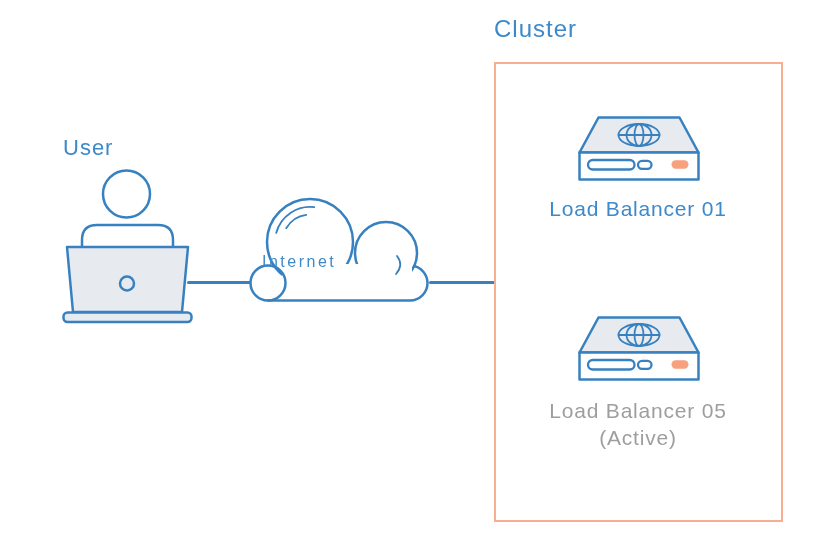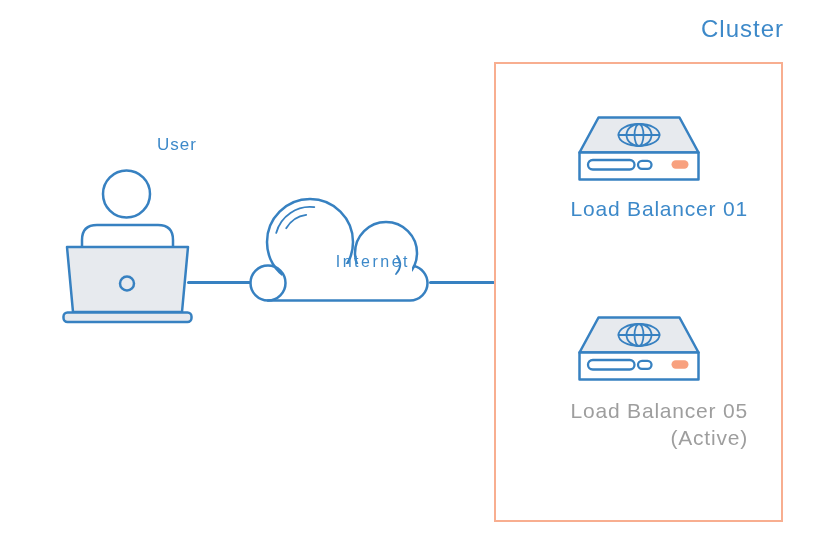--- a/index.html
+++ b/index.html
@@ -11,25 +11,25 @@
     --led-salmon:#f8a17f;
     --bg:#ffffff;
   }
   html,body{margin:0;padding:0;background:var(--bg);}
   .canvas{
     position:relative;width:828px;height:538px;background:var(--bg);
     overflow:hidden;
     font-family:"Liberation Sans", sans-serif;
   }
   .abs{position:absolute;}
-  .label{color:var(--text-blue);text-align:right;}
-  .user-label{left:63px;top:135px;width:134px;font-size:17px;letter-spacing:1px;}
+  .label{color:var(--text-blue);text-align:left;}
+  .user-label{left:63px;top:135px;width:134px;font-size:22px;letter-spacing:1px;}
   .internet-label{left:262px;top:253px;width:148px;font-size:16px;letter-spacing:2.5px;z-index:5;}
   .cluster-title{left:494px;top:15px;width:290px;font-size:24px;letter-spacing:1px;}
-  .lb-label{width:220px;font-size:21px;line-height:27px;letter-spacing:0.8px;text-align:right;}
+  .lb-label{width:220px;font-size:21px;line-height:27px;letter-spacing:0.8px;text-align:center;}
   .lb1-label{left:528px;top:195px;color:var(--text-blue);}
   .lb2-label{left:528px;top:397px;color:var(--text-gray);}
   .cluster-box{
     left:494px;top:62px;width:285px;height:456px;
     border:2.5px solid var(--cluster-border);
     background:transparent;
   }
   .connector{height:3px;background:var(--stroke-blue);border-radius:2px;}
   .conn-user-internet{left:187px;top:281px;width:64px;}
   .conn-internet-cluster{left:429px;top:281px;width:66px;}

